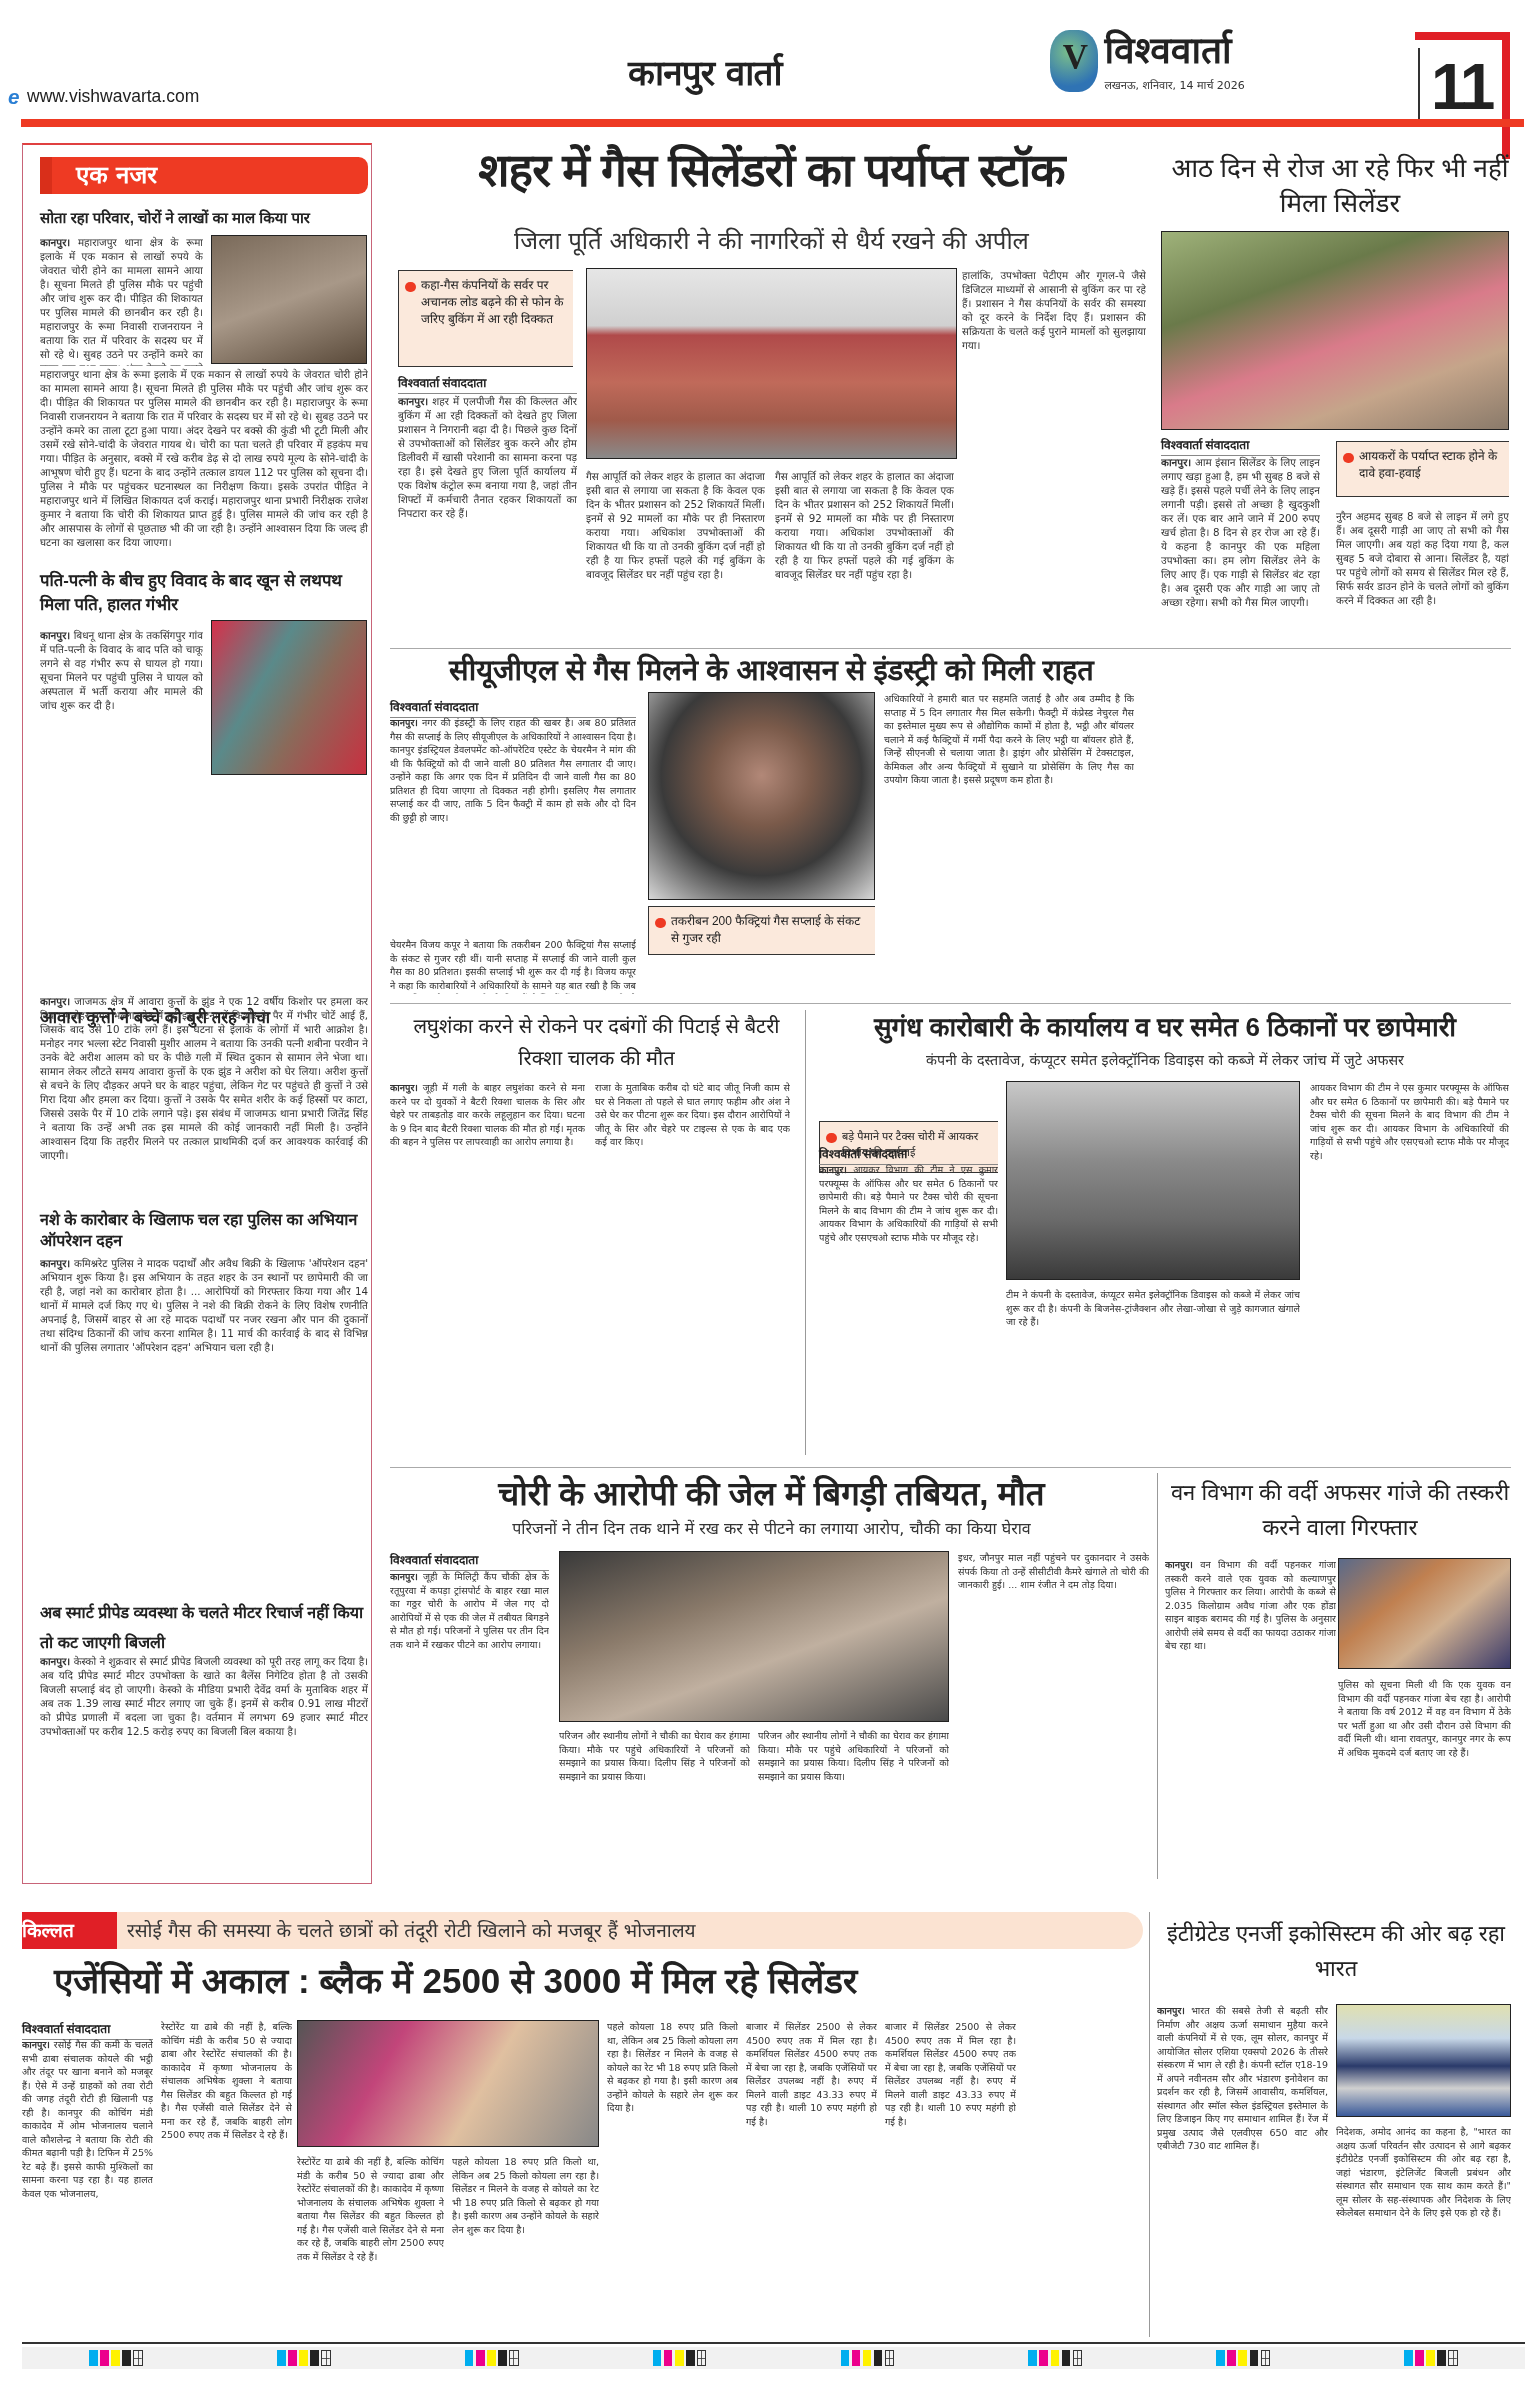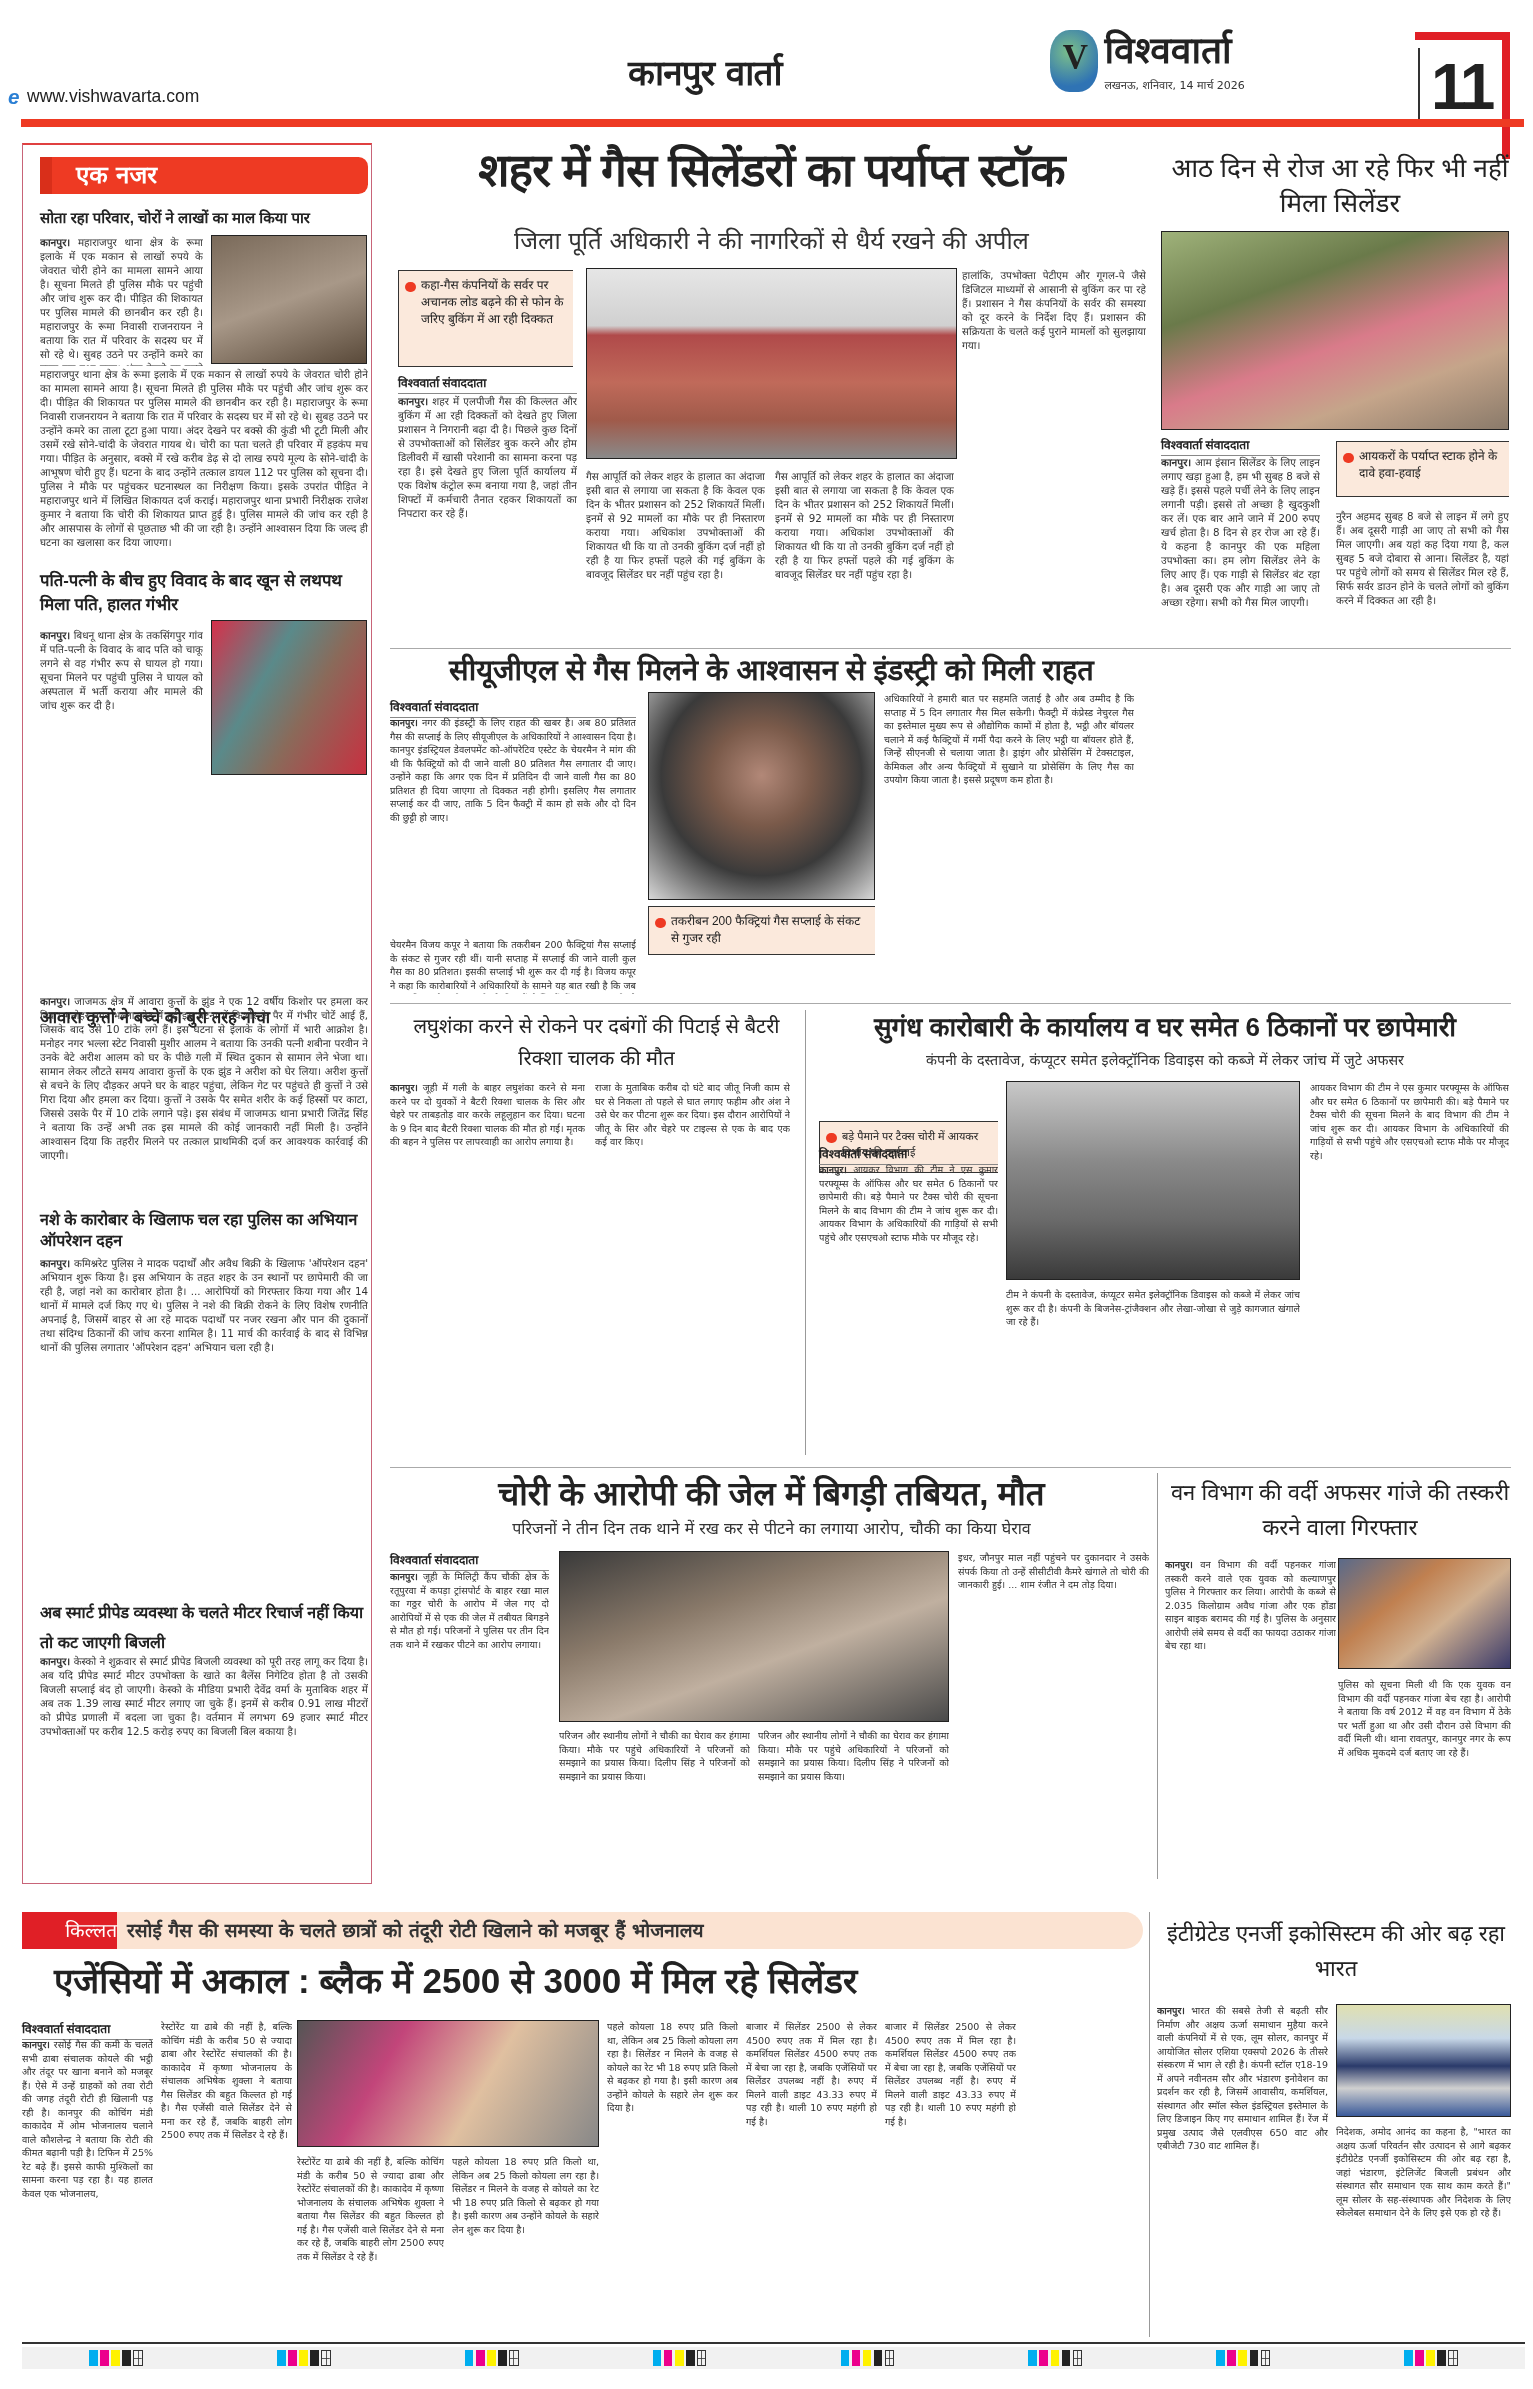--- a/index.html
+++ b/index.html
@@ -35,22 +35,22 @@
 .photo.police{background:linear-gradient(140deg,#5a6a8a 0%,#c08050 35%,#d0b090 60%,#3a3a6a 100%)}
 .photo.kitchen{background:linear-gradient(120deg,#555 0%,#c2457a 30%,#e0c0a0 60%,#888 100%)}
 .photo.expo{background:linear-gradient(180deg,#e0e0b0 0%,#c8d8e8 30%,#2a3a6a 55%,#d0d0d0 75%,#3a5a9a 100%)}
 .photo.dog{background:linear-gradient(160deg,#7a6a5a,#a89888,#5a4a3a)}
 .callout{background:#fbe9dc;border-top:1.6px solid #333;border-bottom:1.6px solid #333;border-left:1.6px solid #333;font-size:14.3px;line-height:19px;padding:6.4px 8px 6.4px 22px;position:absolute;color:#222;font-family:"Liberation Sans",sans-serif}
 .callout::before{content:"";position:absolute;left:6.4px;top:11px;width:10.3px;height:10.3px;border-radius:50%;background:#ee3a23}
 .byline{font-size:12px;font-weight:bold;border-bottom:1.6px solid #888;padding-bottom:2.4px;font-family:"Liberation Sans",sans-serif}
 .col-rule{background:#999;width:0.8px}
 .hrule{background:#333;height:1.6px}
 .kilat-bar{left:22px;top:1912px;width:1121px;height:37px;background:#fbe3d2;border-radius:0 19px 19px 0}
-.kilat-tag{left:22px;top:1912px;width:95px;height:37px;background:#e01f26;color:#fff;font-size:19px;font-weight:normal;text-align:right;line-height:37px}
-.kilat-text{left:127px;top:1917px;font-size:19px;font-weight:bold;color:#333}
+.kilat-tag{left:22px;top:1912px;width:95px;height:37px;background:#e01f26;color:#fff;font-size:19px;font-weight:bold;text-align:left;line-height:37px}
+.kilat-text{left:127px;top:1917px;font-size:19px;font-weight:normal;color:#333}
 .reg{display:flex;gap:2.4px;align-items:center}
 .reg span{display:inline-block;width:8.7px;height:16px}
 .reg .c{background:#00aeef}.reg .m{background:#ec008c}.reg .y{background:#fff200}.reg .k{background:#222}
 .reg .t{border:0.8px solid #333;width:9.5px;height:16px;background:linear-gradient(#333,#333) center/100% 0.8px no-repeat,linear-gradient(#333,#333) center/0.8px 100% no-repeat}
 .bottom-rule{left:22px;top:2342px;width:1503px;height:2.4px;background:#333}
 .reg-strip{left:22px;top:2347px;width:1503px;height:22px;background:#f1f1f1;display:flex;justify-content:space-around;align-items:center}
 </style>
 </head>
 <body>
 

